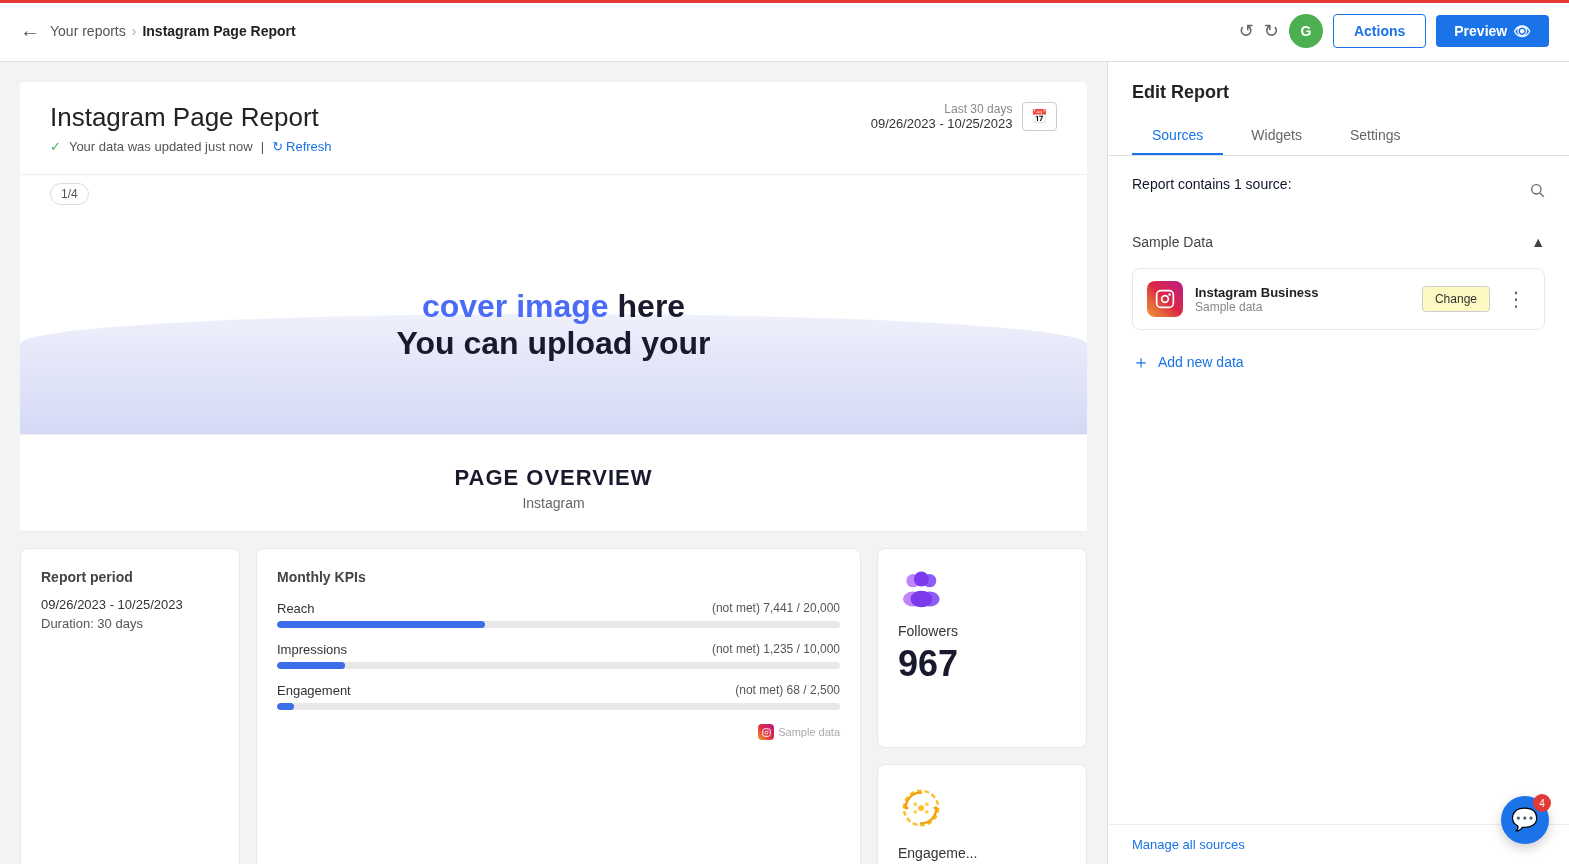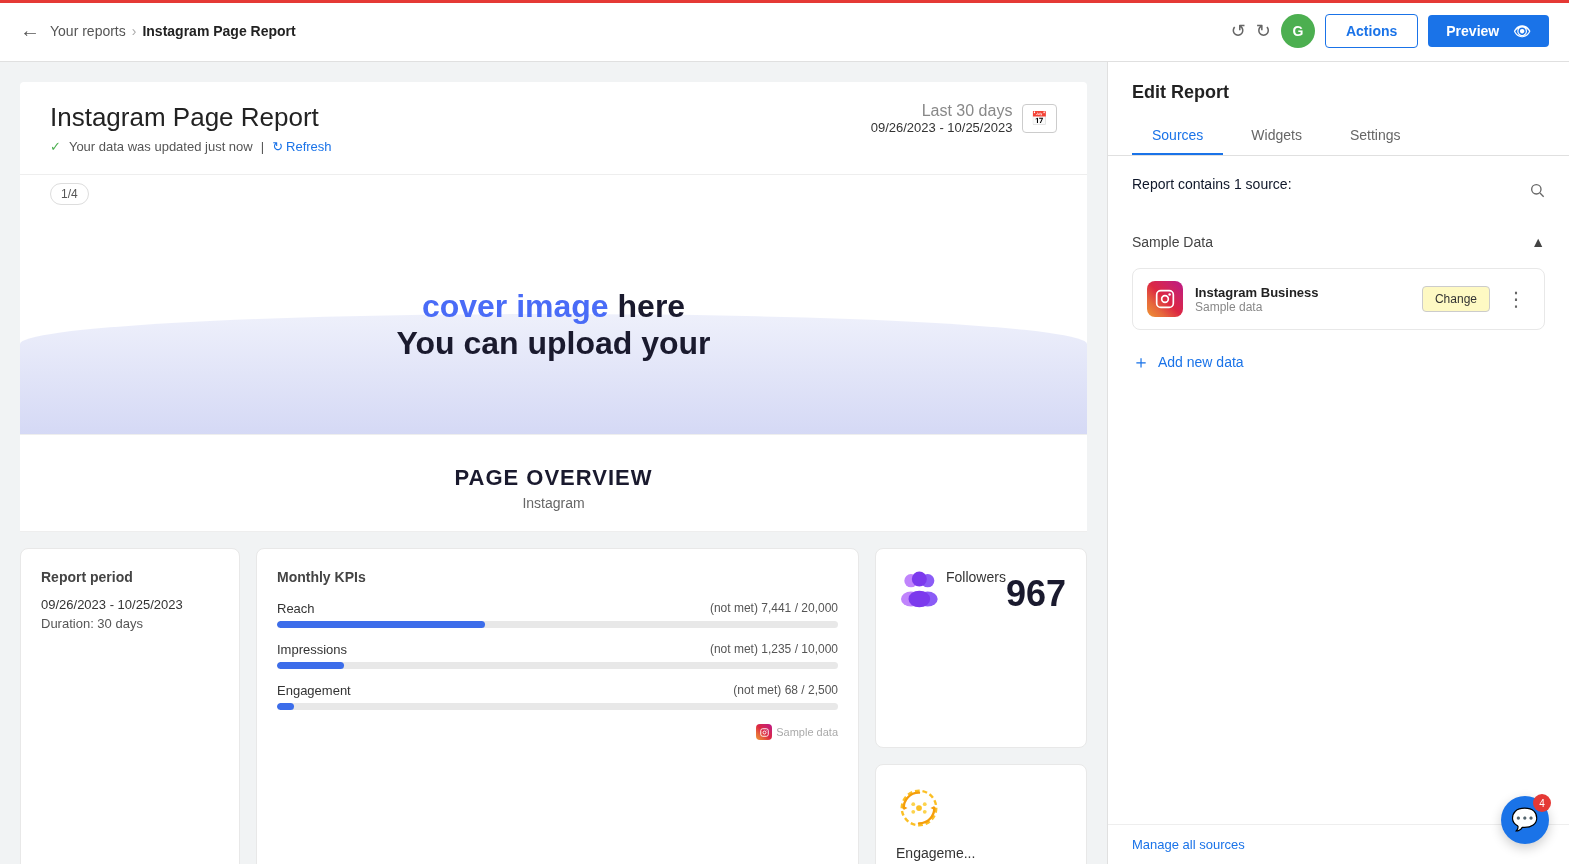--- a/index.html
+++ b/index.html
@@ -50,21 +50,21 @@
       border: 1.5px solid #1a73e8; background: #fff;
       color: #1a73e8; font-weight: 600;
       padding: 8px 20px; border-radius: 4px;
       cursor: pointer; font-size: 14px;
     }
     .preview-btn {
       background: #1a73e8; color: #fff;
       border: none; padding: 8px 18px;
       border-radius: 4px; cursor: pointer;
       font-size: 14px; font-weight: 600;
-      display: flex; align-items: center; gap: 14px;
+      display: flex; align-items: center; gap: 6px;
     }
 
     
     #main-layout {
       display: flex;
       height: calc(864px - 62px);
     }
 
     
     #content-area {
@@ -96,21 +96,21 @@
     }
     .subtitle .check-icon { color: #4caf50; }
     .subtitle .refresh-link {
       color: #1a73e8; cursor: pointer; text-decoration: none;
       display: flex; align-items: center; gap: 3px;
     }
     .date-range-block {
       text-align: right;
       display: flex; align-items: center; gap: 10px;
     }
-    .date-range-block .label { font-size: 16px; color: #888; }
+    .date-range-block .label { font-size: 12px; color: #888; }
     .date-range-block .dates { font-size: 13px; font-weight: 500; color: #333; }
     .cal-btn {
       background: none; border: 1px solid #ccc;
       border-radius: 4px; padding: 6px 8px;
       cursor: pointer; color: #555;
     }
 
     
     .page-counter {
       background: #fff; border: 1px solid #ddd;
@@ -225,21 +225,21 @@
     }
 
     
     .followers-card {
       background: #fff;
       border: 1px solid #e8e8e8;
       border-radius: 8px;
       padding: 20px;
       flex: 0 0 200px;
       display: flex;
-      flex-direction: row;
+      flex-direction: column;
       align-items: flex-start;
     }
     .followers-icon {
       margin-bottom: 10px;
     }
     .metric-label { font-size: 14px; color: #333; font-weight: 500; }
     .metric-value { font-size: 36px; font-weight: 700; color: #1a1a2e; margin-top: 4px; }
 
     
     .engagement-card {

